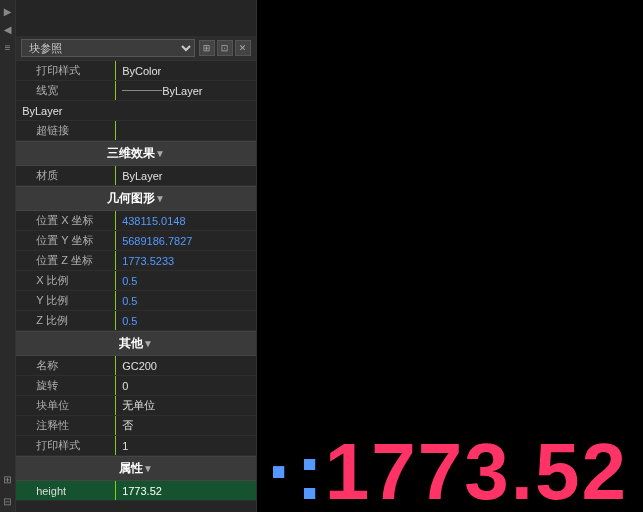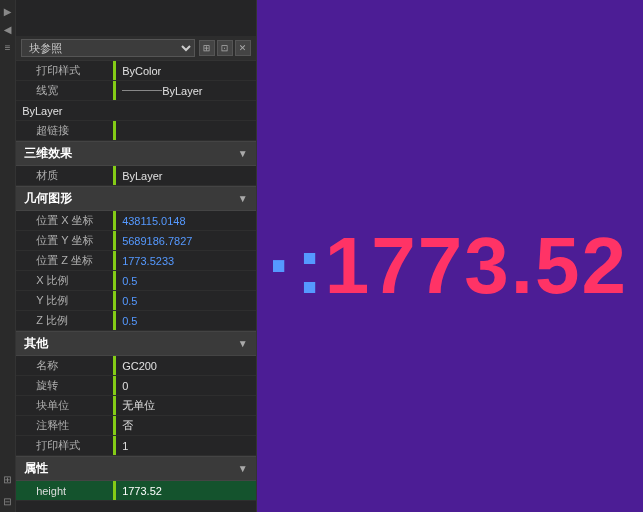--- a/index.html
+++ b/index.html
@@ -97,42 +97,42 @@
     }
 
     .section-header {
       background: #3a3a3a;
       color: #ffffff;
       padding: 3px 8px;
       font-size: 12px;
       font-weight: bold;
       display: flex;
       align-items: center;
-      justify-content: space-between;
+      justify-content: center;
       border-top: 1px solid #444;
       border-bottom: 1px solid #444;
     }
     .section-arrow {
       color: #aaa;
       font-size: 10px;
     }
 
     .prop-row {
       display: flex;
       border-bottom: 1px solid #2e2e2e;
       min-height: 20px;
     }
     .prop-label {
       width: 100px;
       padding: 2px 8px 2px 20px;
       color: #b0b0b0;
       font-size: 11px;
       display: flex;
       align-items: center;
-      border-right: 3px solid #84cc16;
+      border-right: 1px solid #84cc16;
       flex-shrink: 0;
     }
     .prop-value {
       padding: 2px 6px;
       color: #e0e0e0;
       font-size: 11px;
       display: flex;
       align-items: center;
       flex: 1;
     }
@@ -150,23 +150,23 @@
     .prop-row.highlighted .prop-label {
       color: #dddddd;
     }
     .prop-row.highlighted .prop-value {
       color: #ffffff;
     }
 
     
     .right-area {
       flex: 1;
-      background: #4c1d95;
-      display: flex;
-      align-items: center;
+      background: #000000;
+      display: flex;
+      align-items: flex-end;
       justify-content: flex-end;
       padding: 20px 15px 0 11px;
     }
 
     .big-number {
       font-size: 80px;
       font-weight: bold;
       letter-spacing: 2px;
       line-height: 1;
       position: relative;

